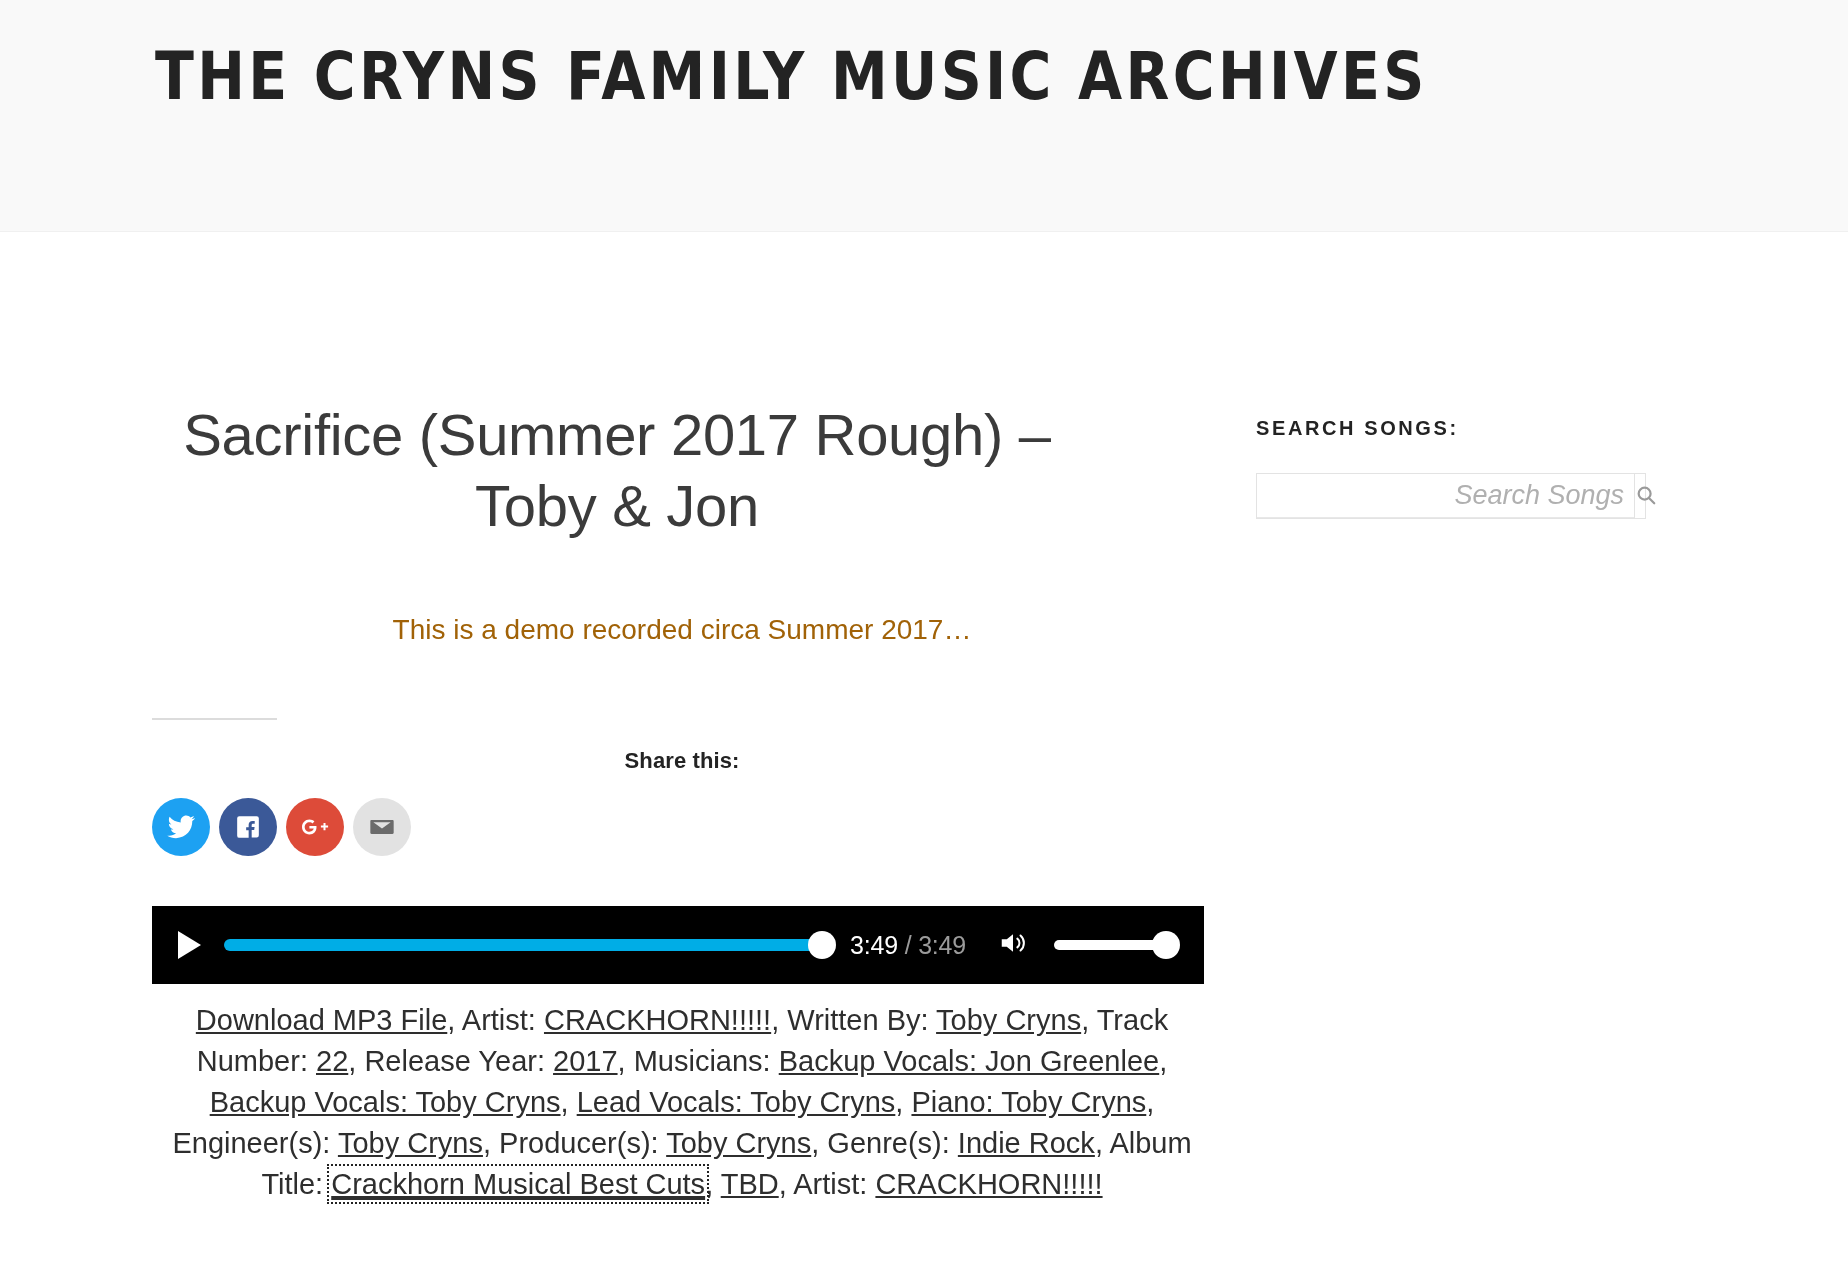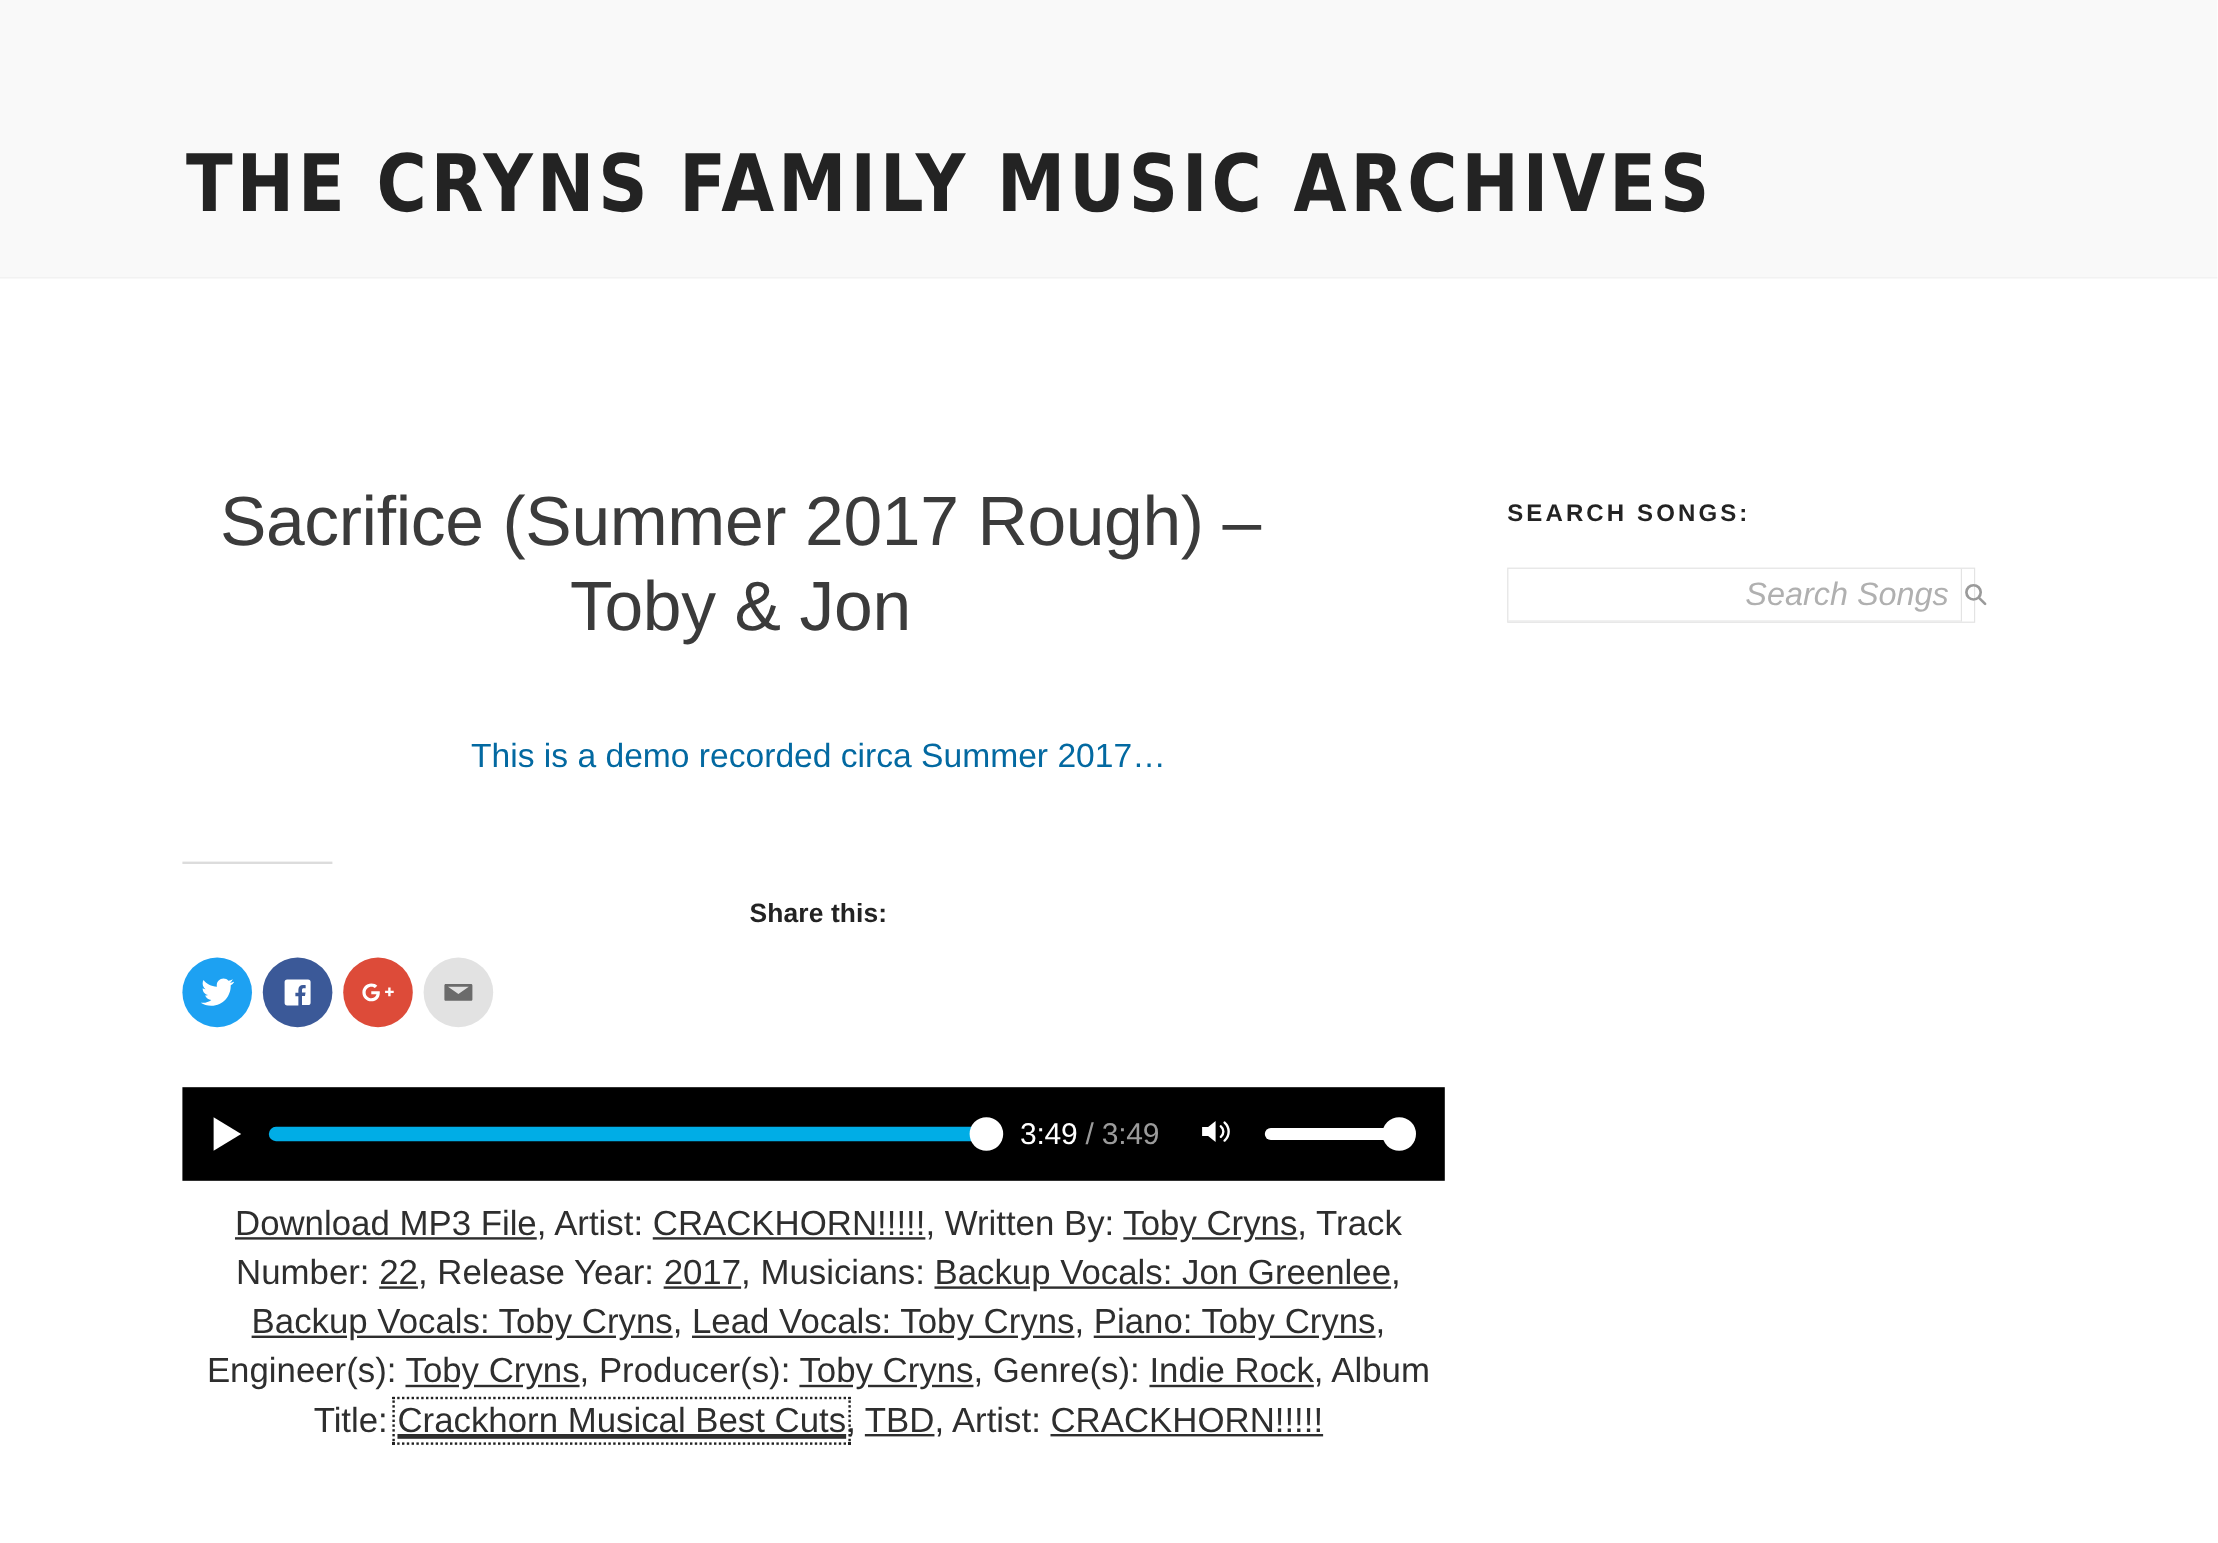--- a/index.html
+++ b/index.html
@@ -12,21 +12,21 @@
     overflow: hidden;
     position: relative;
   }
 
   
   .site-header {
     width: 100%;
     height: 232px;
     background: #f9f9f9;
     display: flex;
-    align-items: flex-end;
+    align-items: flex-start;
     border-bottom: 1px solid #f0f0f0;
   }
   .site-title {
     margin-left: 155px;
     font-size: 66px;
     line-height: 1;
     font-weight: 700;
     letter-spacing: 3.5px;
     color: #232323;
     font-family: "Liberation Sans Narrow", "DejaVu Sans Condensed", "Liberation Sans", sans-serif;
@@ -62,21 +62,21 @@
     font-weight: 300;
     color: #3b3b3b;
     letter-spacing: -0.3px;
     max-width: 930px;
   }
 
   .entry-desc {
     margin: 66px 0 0 0;
     font-size: 28px;
     line-height: 1.6;
-    color: #0369a1;
+    color: #a16207;
     font-weight: 400;
   }
 
   
   .divider {
     width: 125px;
     height: 2px;
     background: #dcdcdc;
     margin: 66px 0 0 0;
     border: 0;

